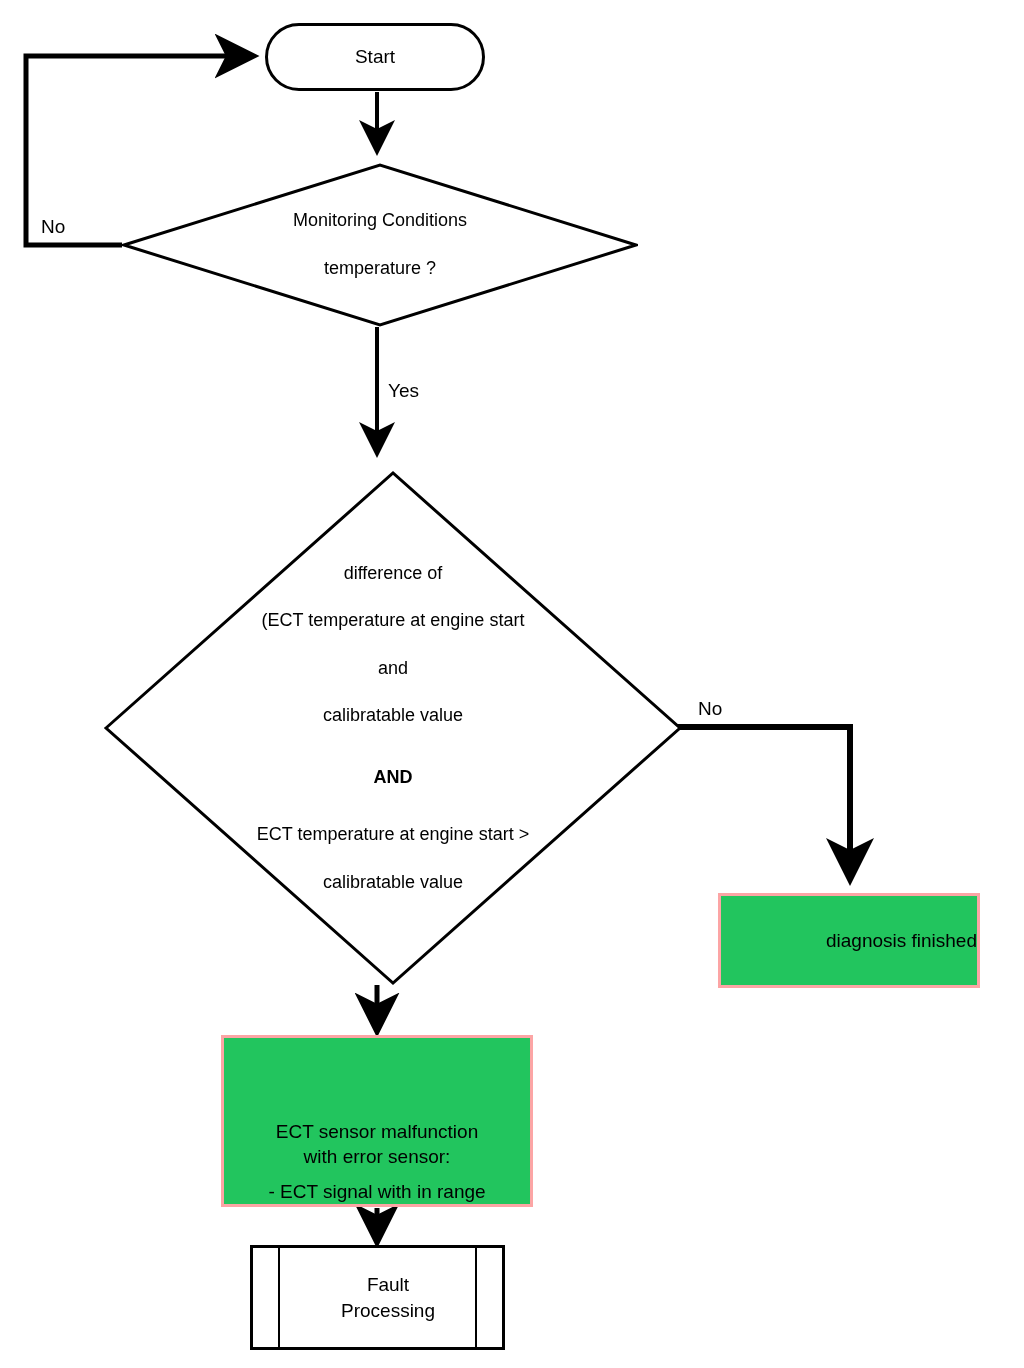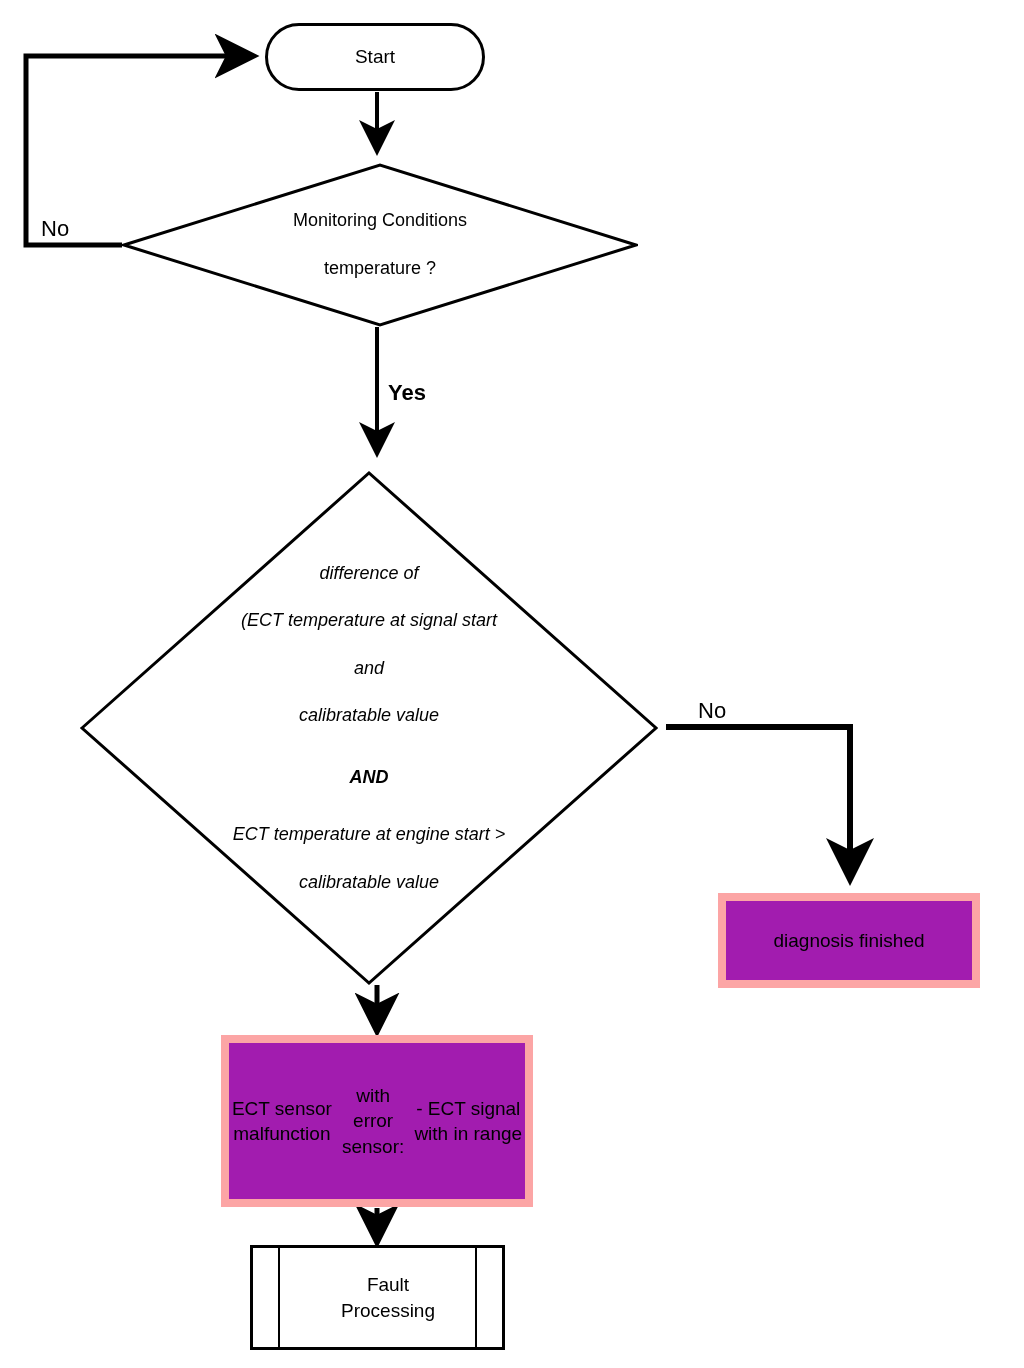--- a/index.html
+++ b/index.html
@@ -37,23 +37,24 @@
   }
   
   .terminator {
     border: 3px solid #000000;
     border-radius: 34px;
     background: #ffffff;
     font-size: 19px;
   }
   
   .process {
-    border: 8px solid #fca5a5;
-    background: #a21caf;
+    border: 3px solid #fca5a5;
+    background: #22c55e;
     font-size: 19px;
+    justify-content: flex-end;
   }
   
   .predefined {
     border: 3px solid #000000;
     background: #ffffff;
     font-size: 19px;
   }
   .predefined .bar {
     position: absolute;
     top: 0;
@@ -83,21 +84,21 @@
   .decision .dtext .strong {
     font-weight: bold;
     display: block;
     margin: 14px 0 10px 0;
   }
   .decision .dtext .blk { display: block; }
 
   
   .edge-label {
     position: absolute;
-    font-size: 22px;
+    font-size: 19px;
     color: #000000;
     white-space: nowrap;
   }
   .line-sep { display: block; height: 10px; }
 </style>
 </head>
 <body>
 
 <div id="canvas">
 
@@ -133,44 +134,44 @@
       <polygon points="2,83 258,3 514,83 258,163" fill="#ffffff" stroke="#000000" stroke-width="3"></polygon>
     </svg>
     <div class="dtext">
       <span class="blk">Monitoring Conditions</span>
       <span class="blk">temperature ?</span>
     </div>
   </div>
 
   <div class="edge-label" style="left:41px; top:216px;">No</div>
 
-  <div class="edge-label" style="left:388px; top:380px;font-weight:bold;">Yes</div>
+  <div class="edge-label" style="left:388px; top:380px;">Yes</div>
 
-  <div class="node decision" style="left:80px; top:470px; width:578px; height:516px;font-style:italic;">
+  <div class="node decision" style="left:104px; top:470px; width:578px; height:516px;">
     <svg width="578" height="516" viewBox="0 0 578 516">
       <polygon points="2,258 289,3 576,258 289,513" fill="#ffffff" stroke="#000000" stroke-width="3"></polygon>
     </svg>
     <div class="dtext">
       <span class="blk">difference of</span>
-      <span class="blk">(ECT temperature at signal start</span>
+      <span class="blk">(ECT temperature at engine start</span>
       <span class="blk">and</span>
       <span class="blk">calibratable value</span>
       <span class="strong">AND</span>
       <span class="blk">ECT temperature at engine start &gt;</span>
       <span class="blk">calibratable value</span>
     </div>
   </div>
 
   <div class="edge-label" style="left:698px; top:698px;">No</div>
 
   <div class="node process" style="left:718px; top:893px; width:262px; height:95px;">
     <span>diagnosis finished</span>
   </div>
 
-  <div class="node process" style="left:221px; top:1035px; width:312px; height:172px; flex-direction:row;">
+  <div class="node process" style="left:221px; top:1035px; width:312px; height:172px; flex-direction:column;">
     <span>ECT sensor malfunction</span>
     <span>with error sensor:</span>
     <span class="line-sep"></span>
     <span>- ECT signal with in range</span>
   </div>
 
   <div class="node predefined" style="left:250px; top:1245px; width:255px; height:105px; flex-direction:column;padding-left:21px;">
     <span class="bar left"></span>
     <span class="bar right"></span>
     <span>Fault</span>

